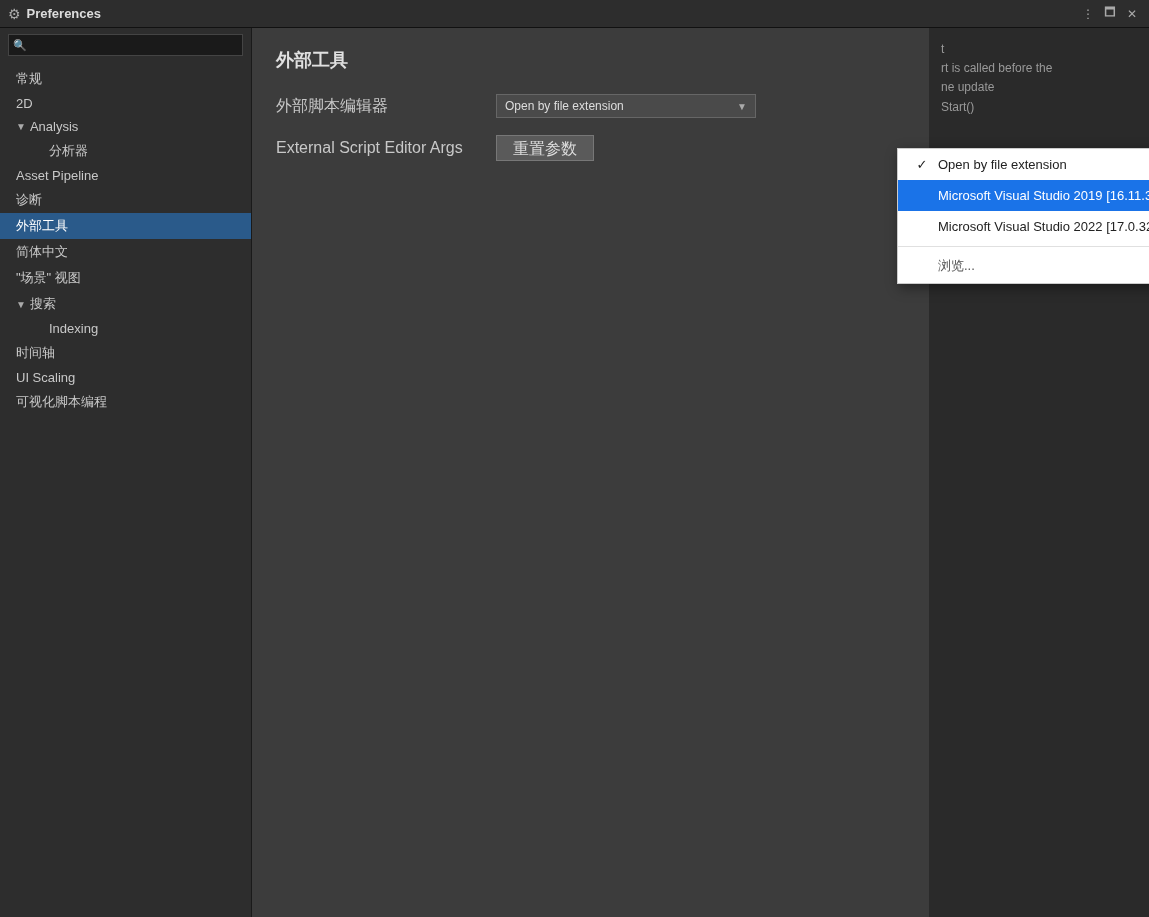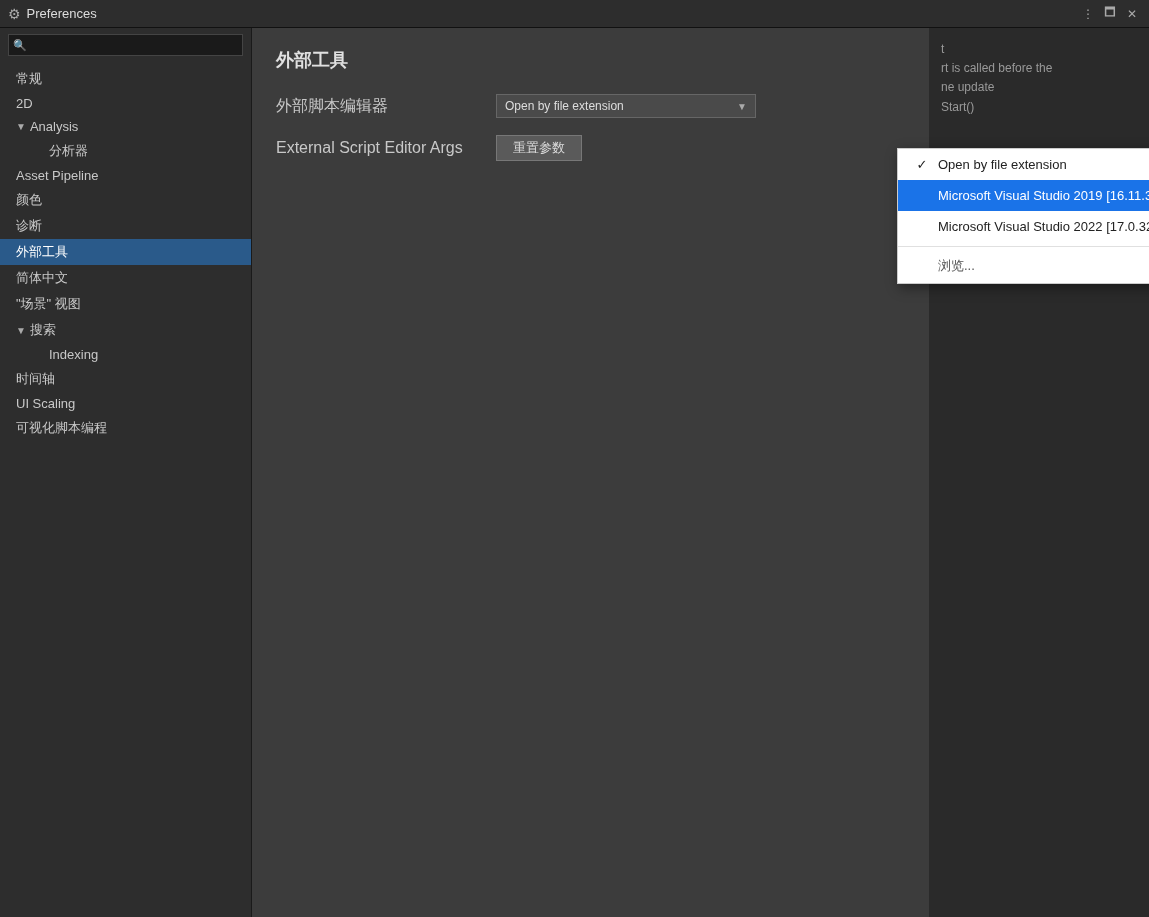--- a/index.html
+++ b/index.html
@@ -26,21 +26,21 @@
       flex-shrink: 0;
     }
     .title-bar-icon {
       color: #aaa;
       margin-right: 6px;
       font-size: 14px;
     }
     .title-bar-title {
       color: #ddd;
       font-size: 13px;
-      font-weight: 400;
+      font-weight: 700;
       flex: 1;
     }
     .title-bar-controls {
       display: flex;
       gap: 4px;
     }
     .title-bar-btn {
       width: 18px;
       height: 18px;
       display: flex;
@@ -180,21 +180,21 @@
       color: #aaa;
       font-size: 10px;
     }
 
     
     .reset-btn {
       background: #5a5a5a;
       border: 1px solid #777;
       color: #ddd;
       padding: 3px 16px;
-      font-size: 13px;
+      font-size: 16px;
       cursor: pointer;
       height: 26px;
     }
 
     
     .dropdown-overlay {
       position: absolute;
       top: 120px;
       left: 645px;
       width: 490px;
@@ -273,21 +273,20 @@
     </div>
     <div class="sidebar-nav">
       <div class="sidebar-item">常规</div>
       <div class="sidebar-item">2D</div>
       <div class="sidebar-item has-arrow">
         <span class="arrow-icon">▼</span>
         <span>Analysis</span>
       </div>
       <div class="sidebar-item sub">分析器</div>
       <div class="sidebar-item">Asset Pipeline</div>
-      <div class="sidebar-item">颜色</div>
       <div class="sidebar-item">诊断</div>
       <div class="sidebar-item active">外部工具</div>
       <div class="sidebar-item">简体中文</div>
       <div class="sidebar-item">"场景" 视图</div>
       <div class="sidebar-item has-arrow">
         <span class="arrow-icon">▼</span>
         <span>搜索</span>
       </div>
       <div class="sidebar-item sub">Indexing</div>
       <div class="sidebar-item">时间轴</div>

